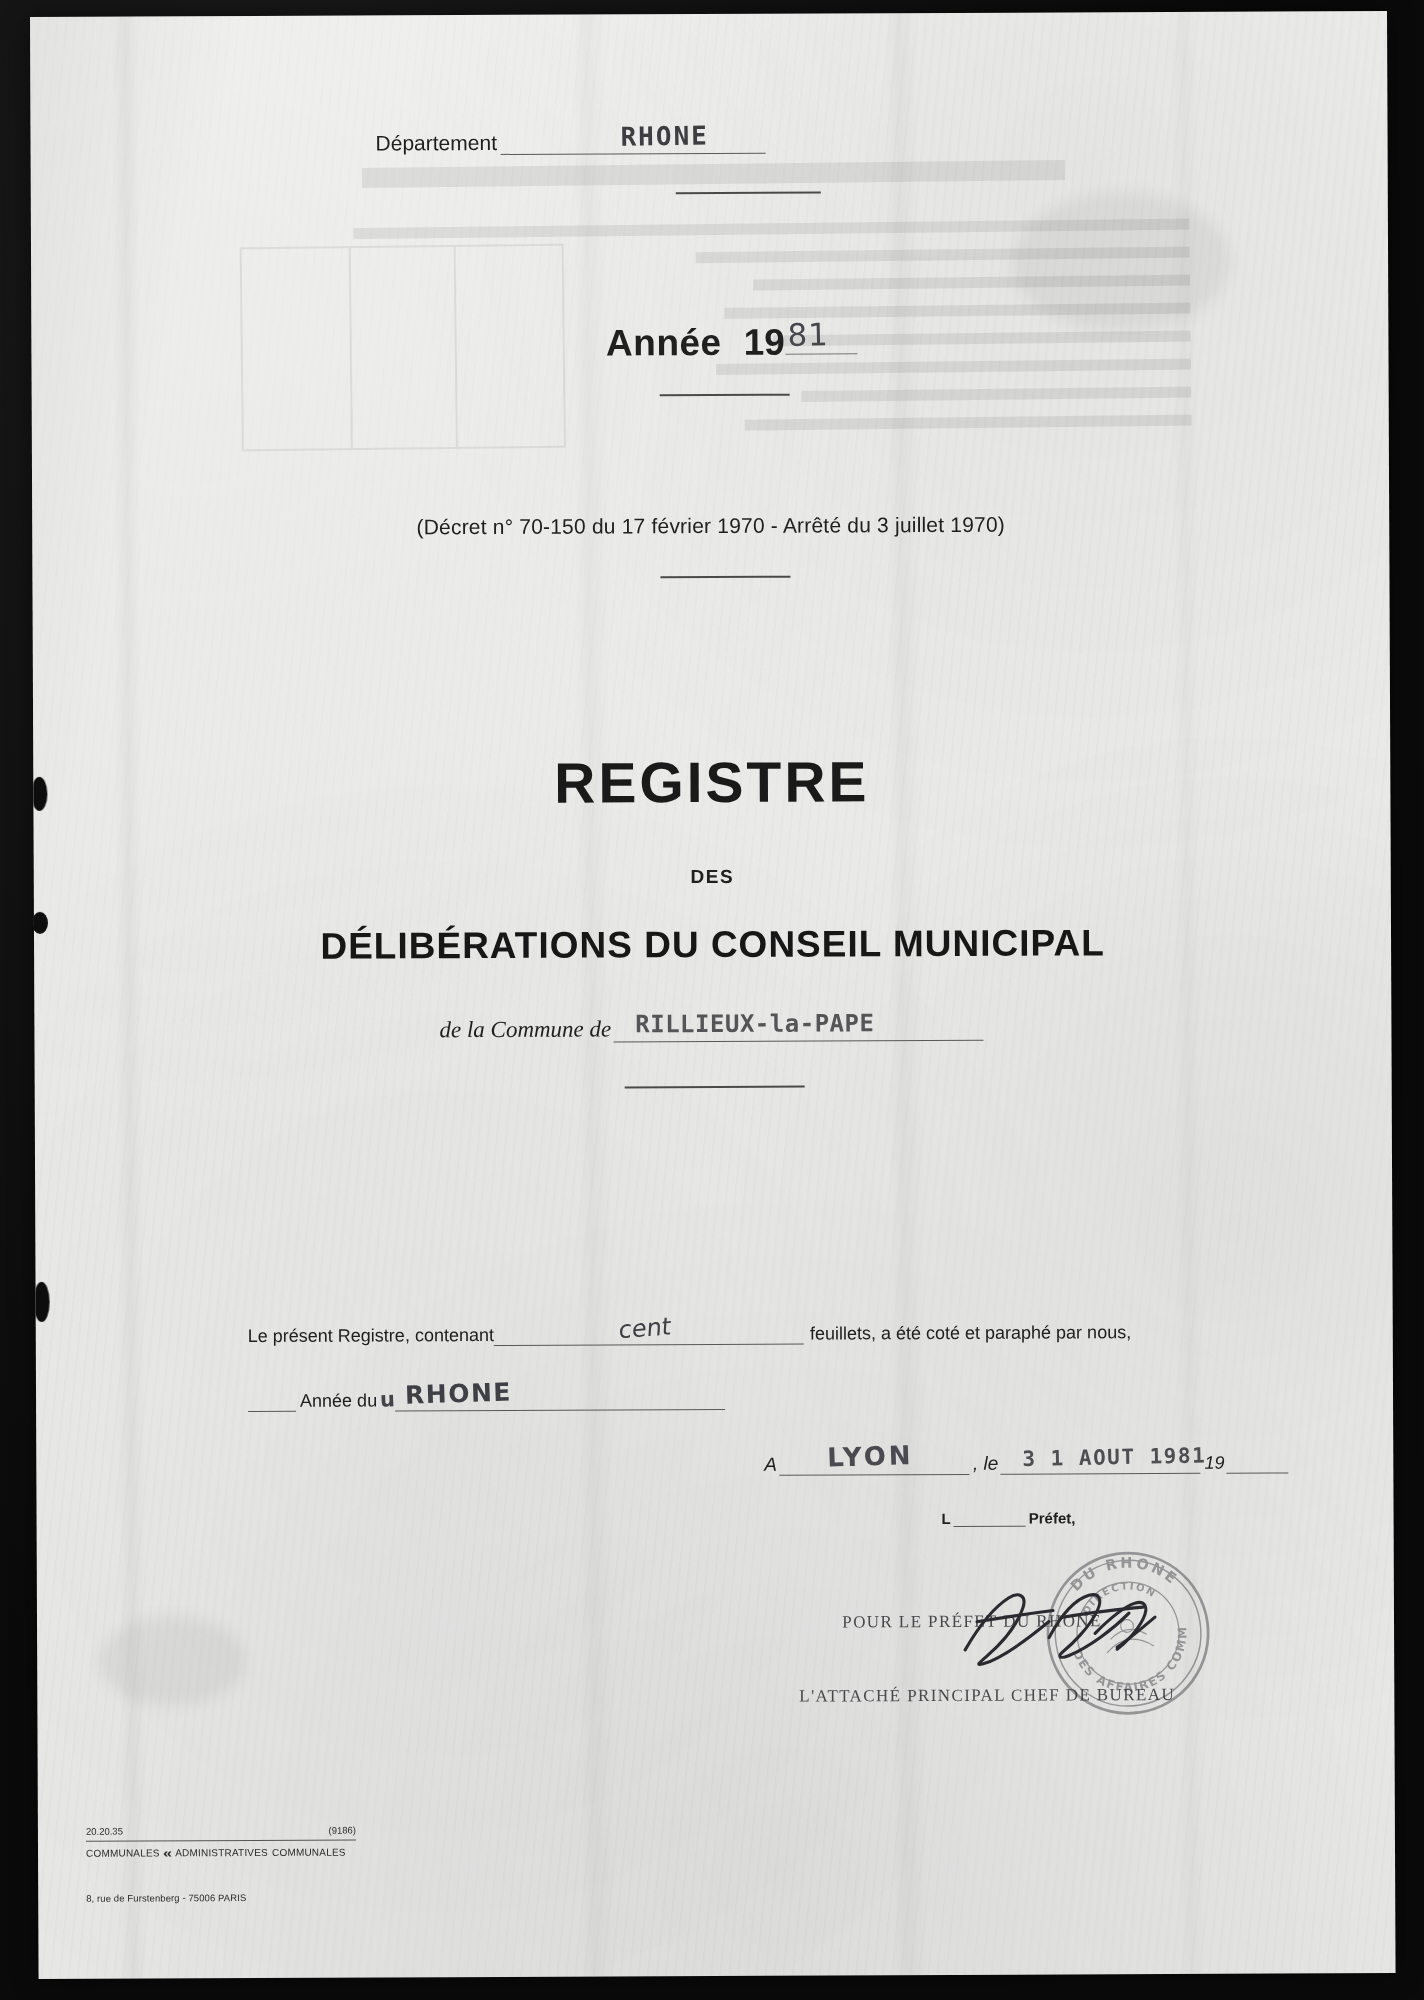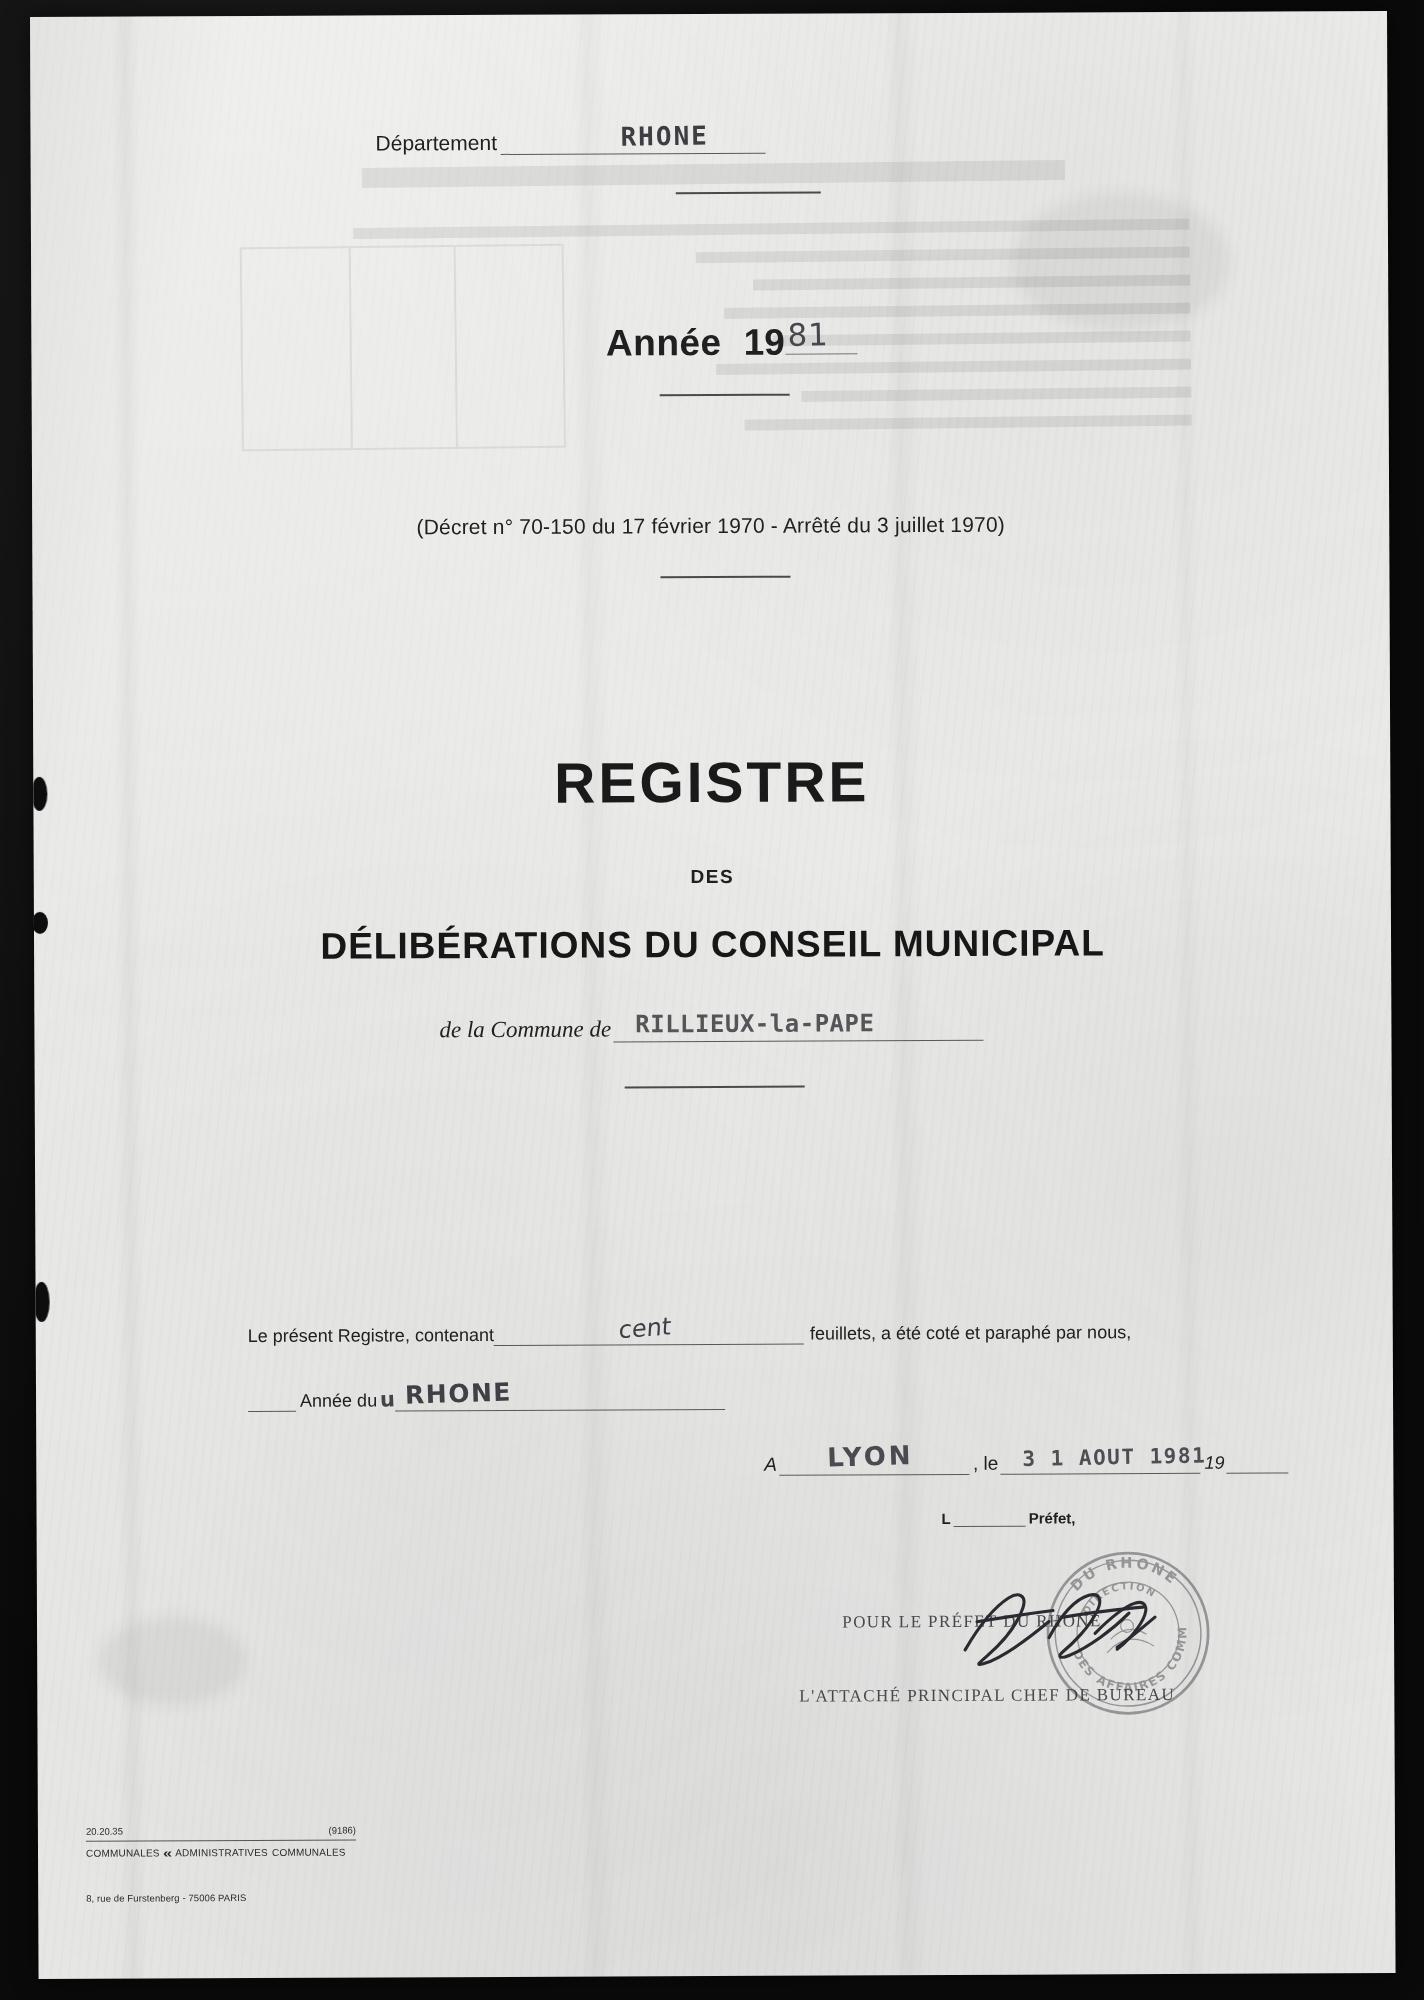--- a/index.html
+++ b/index.html
@@ -288,21 +288,21 @@
   #place-date-row .place-val {
     position: absolute;
     left: 48px; bottom: 3px;
     font-size: 26px;
     letter-spacing: 3px;
     font-family: "DejaVu Sans", sans-serif;
     font-weight: 600;
     color: #4a4a50;
     transform: rotate(-1.5deg);
   }
-  #place-date-row .le-lbl { margin: 0 2px 0 4px; }
+  #place-date-row .le-lbl { font-style: italic; margin: 0 2px 0 4px; }
   #place-date-row .date-rule { width: 200px; position: relative; }
   #place-date-row .date-val {
     position: absolute;
     left: 22px; bottom: 4px;
     font-size: 21px;
     letter-spacing: 1.5px;
     font-family: "DejaVu Sans Mono", monospace;
     font-weight: 700;
     color: #3b3b40;
     opacity: 0.88;

